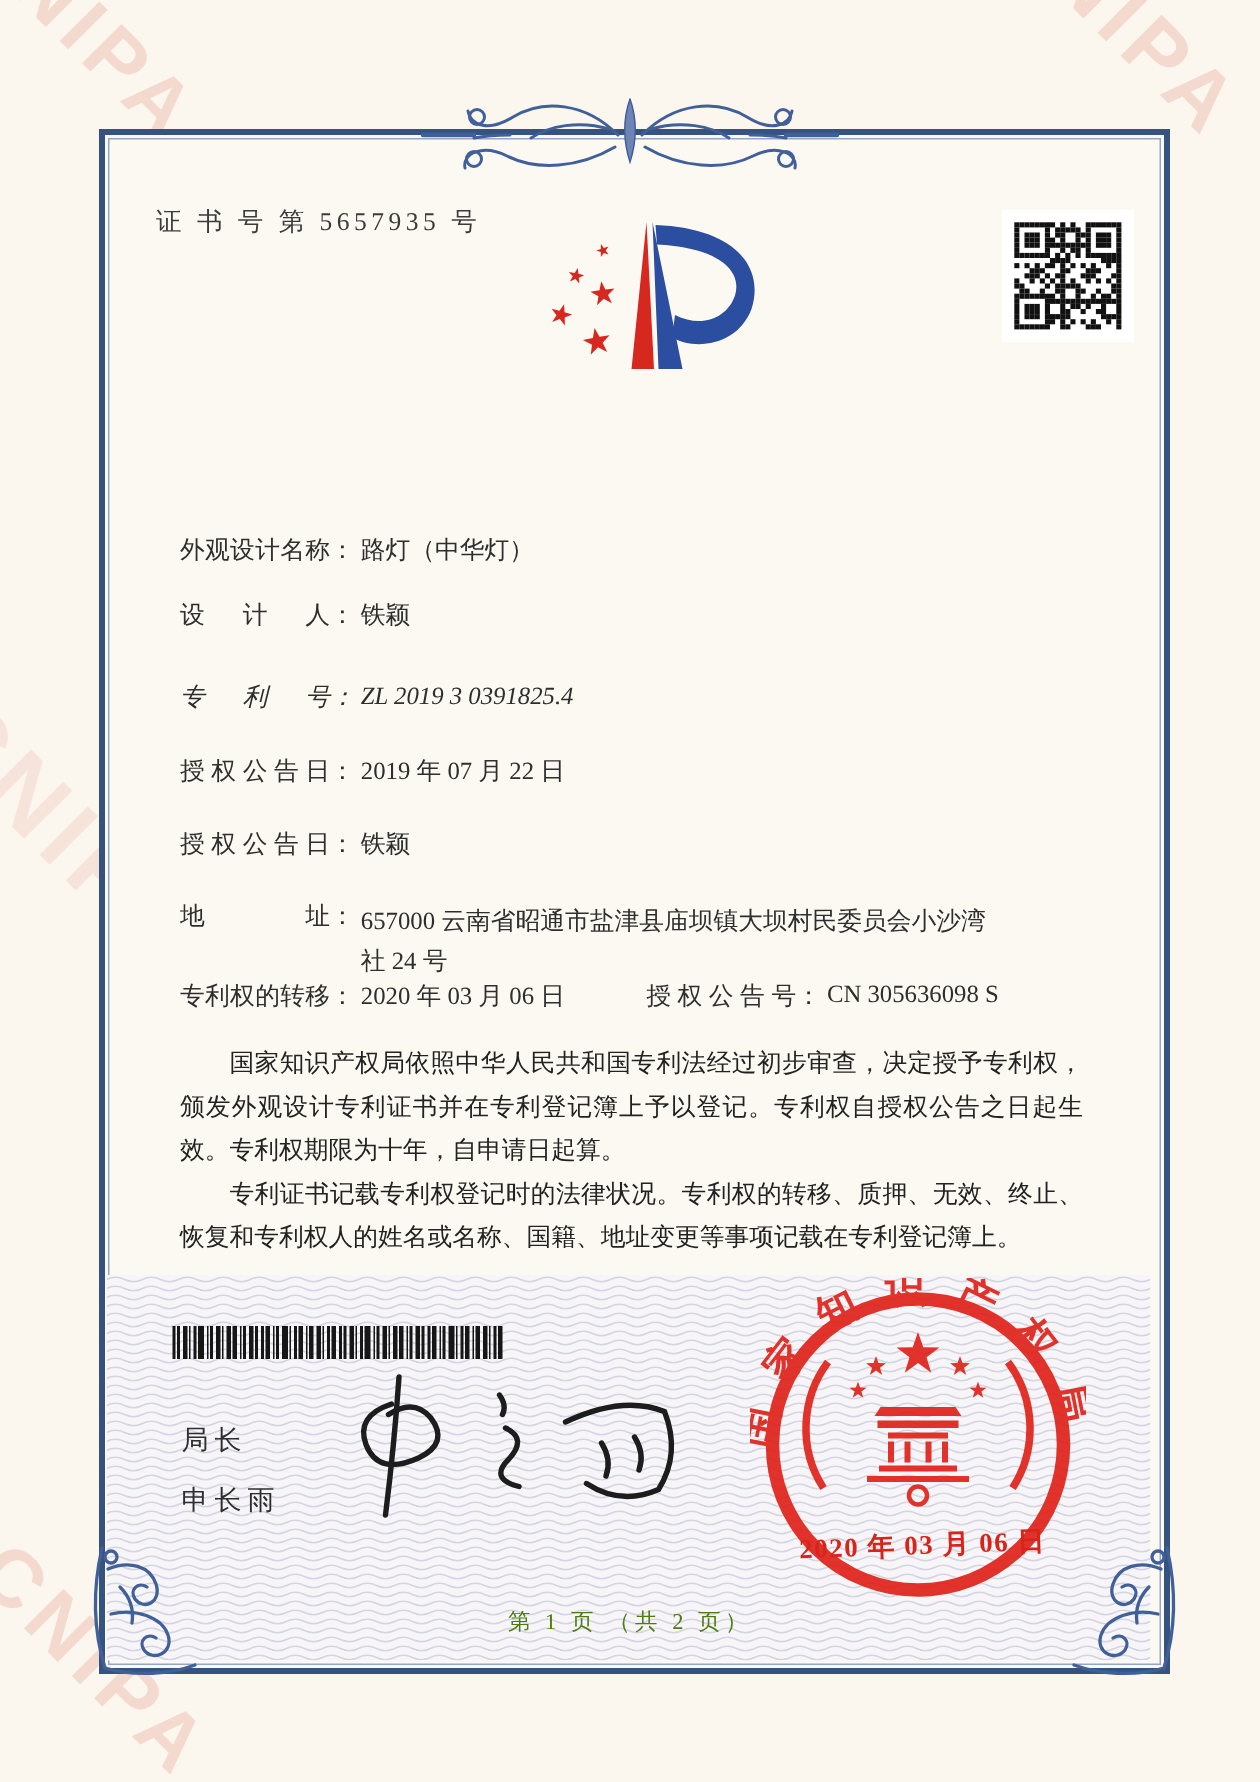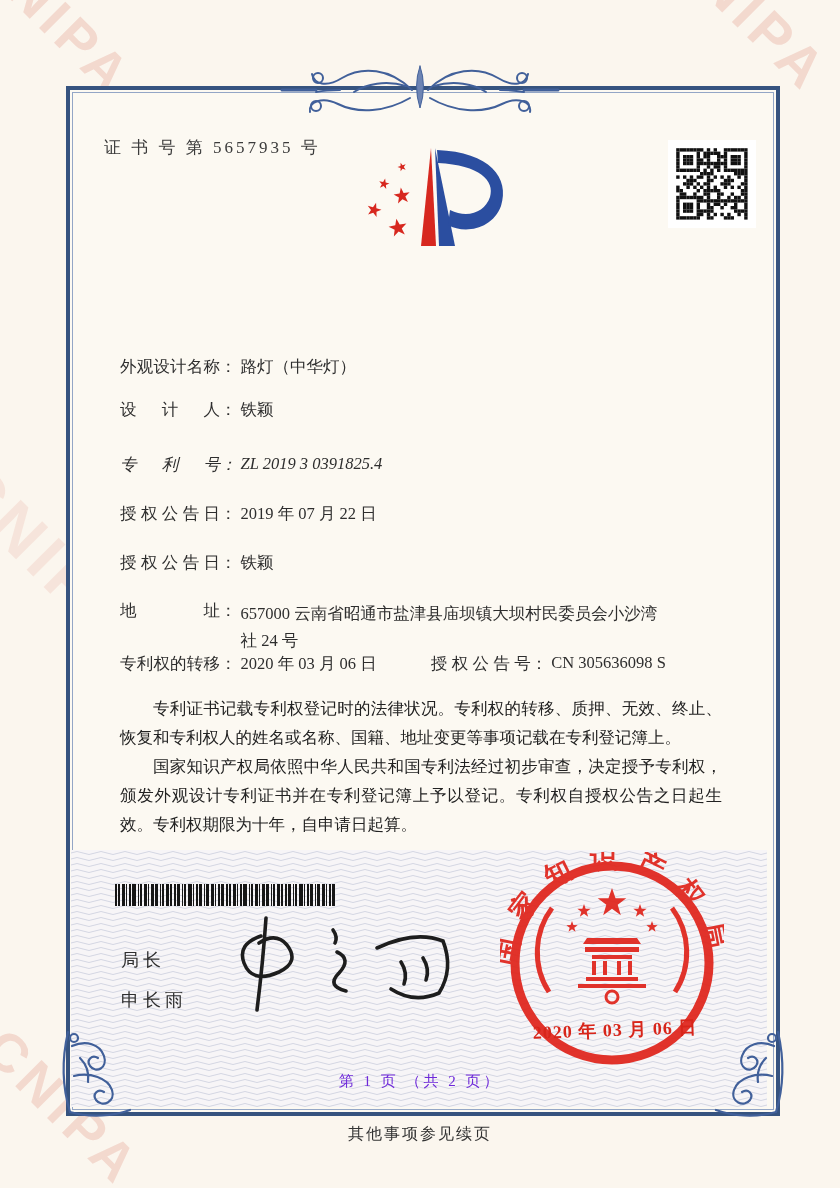--- a/index.html
+++ b/index.html
@@ -41,21 +41,21 @@
            font-size:0;white-space:nowrap;}
   .barcode i{display:inline-block;height:22px;background:#161616;}
   .role{position:absolute;left:121px;top:948px;font-size:18px;letter-spacing:4px;z-index:4;}
   .issuer{position:absolute;left:121px;top:988px;font-size:18px;letter-spacing:4px;z-index:4;}
   .sig{position:absolute;left:215px;top:908px;z-index:4;}
   .seal{position:absolute;left:500px;top:852px;z-index:5;opacity:.93;mix-blend-mode:multiply;}
   .sealdate{position:absolute;left:520px;top:1018px;width:190px;text-align:center;z-index:6;
             color:#d8251a;font-size:18px;font-weight:bold;letter-spacing:1px;
             transform:rotate(-2deg);white-space:nowrap;}
   .pageind{position:absolute;left:0;top:1072px;width:840px;text-align:center;z-index:4;
-           font-size:15px;letter-spacing:3px;color:#6d28d9;}
+           font-size:15px;letter-spacing:3px;color:#4d7c0f;}
   .contnote{position:absolute;left:0;top:1124px;width:840px;text-align:center;z-index:3;
             font-size:16px;letter-spacing:2px;color:#333;}
   .qr{position:absolute;left:668px;top:140px;width:88px;height:88px;background:#fff;z-index:3;
       padding:0;}
   .logo{position:absolute;left:338px;top:134px;z-index:3;}
   .ornament-top{position:absolute;left:270px;top:60px;z-index:4;}
   .corner{position:absolute;z-index:4;}
   .corner.bl{left:56px;top:1028px;}
   .corner.br{left:712px;top:1028px;transform:scaleX(-1);}
 </style>
@@ -461,22 +461,22 @@
     <div class="frow" style="top:244px;">
       <span class="flabel">地址</span><span class="colon">：</span><span class="fval wrap">657000 云南省昭通市盐津县庙坝镇大坝村民委员会小沙湾社 24 号</span>
     </div>
     <div class="frow" style="top:297px;">
       <span class="flabel">专利权的转移</span><span class="colon">：</span><span class="fval">2020 年 03 月 06 日</span>
       <span class="flabel grant2">授权公告号</span><span class="colon">：</span><span class="fval">CN 305636098 S</span>
     </div>
   </div>
 
   <div class="paras">
+    <p>国家知识产权局依照中华人民共和国专利法经过初步审查，决定授予专利权，颁发外观设计专利证书并在专利登记簿上予以登记。专利权自授权公告之日起生效。专利权期限为十年，自申请日起算。</p>
     <p>专利证书记载专利权登记时的法律状况。专利权的转移、质押、无效、终止、恢复和专利权人的姓名或名称、国籍、地址变更等事项记载在专利登记簿上。</p>
-    <p>国家知识产权局依照中华人民共和国专利法经过初步审查，决定授予专利权，颁发外观设计专利证书并在专利登记簿上予以登记。专利权自授权公告之日起生效。专利权期限为十年，自申请日起算。</p>
   </div>
 
   <div class="barcode" id="barcode"><i style="width: 2px; margin-right: 1px;"></i><i style="width: 2px; margin-right: 2px;"></i><i style="width: 3px; margin-right: 1px;"></i><i style="width: 1px; margin-right: 2px;"></i><i style="width: 2px; margin-right: 1px;"></i><i style="width: 4px; margin-right: 2px;"></i><i style="width: 1px; margin-right: 1px;"></i><i style="width: 2px; margin-right: 2px;"></i><i style="width: 3px; margin-right: 1px;"></i><i style="width: 1px; margin-right: 2px;"></i><i style="width: 3px; margin-right: 1px;"></i><i style="width: 3px; margin-right: 2px;"></i><i style="width: 1px; margin-right: 1px;"></i><i style="width: 2px; margin-right: 2px;"></i><i style="width: 3px; margin-right: 1px;"></i><i style="width: 2px; margin-right: 2px;"></i><i style="width: 2px; margin-right: 1px;"></i><i style="width: 3px; margin-right: 2px;"></i><i style="width: 1px; margin-right: 1px;"></i><i style="width: 2px; margin-right: 2px;"></i><i style="width: 4px; margin-right: 1px;"></i><i style="width: 1px; margin-right: 2px;"></i><i style="width: 2px; margin-right: 1px;"></i><i style="width: 3px; margin-right: 2px;"></i><i style="width: 1px; margin-right: 1px;"></i><i style="width: 3px; margin-right: 2px;"></i><i style="width: 3px; margin-right: 1px;"></i><i style="width: 1px; margin-right: 2px;"></i><i style="width: 2px; margin-right: 1px;"></i><i style="width: 3px; margin-right: 2px;"></i><i style="width: 2px; margin-right: 1px;"></i><i style="width: 2px; margin-right: 2px;"></i><i style="width: 3px; margin-right: 1px;"></i><i style="width: 1px; margin-right: 2px;"></i><i style="width: 2px; margin-right: 1px;"></i><i style="width: 4px; margin-right: 2px;"></i><i style="width: 1px; margin-right: 1px;"></i><i style="width: 2px; margin-right: 2px;"></i><i style="width: 3px; margin-right: 1px;"></i><i style="width: 1px; margin-right: 2px;"></i><i style="width: 3px; margin-right: 1px;"></i><i style="width: 3px; margin-right: 2px;"></i><i style="width: 1px; margin-right: 1px;"></i><i style="width: 2px; margin-right: 2px;"></i><i style="width: 3px; margin-right: 1px;"></i><i style="width: 2px; margin-right: 2px;"></i><i style="width: 2px; margin-right: 1px;"></i><i style="width: 3px; margin-right: 2px;"></i><i style="width: 1px; margin-right: 1px;"></i><i style="width: 2px; margin-right: 2px;"></i><i style="width: 4px; margin-right: 1px;"></i><i style="width: 1px; margin-right: 2px;"></i><i style="width: 2px; margin-right: 1px;"></i><i style="width: 3px; margin-right: 2px;"></i><i style="width: 1px; margin-right: 1px;"></i><i style="width: 3px; margin-right: 2px;"></i><i style="width: 3px; margin-right: 1px;"></i><i style="width: 1px; margin-right: 2px;"></i><i style="width: 2px; margin-right: 1px;"></i><i style="width: 3px; margin-right: 2px;"></i></div>
 
   <div class="role">局长</div>
   <div class="issuer">申长雨</div>
 
   <svg class="sig" width="250" height="112" viewBox="0 0 250 112">
     <g stroke="#1d1d1d" stroke-width="3.6" fill="none" stroke-linecap="round">
       <path d="M46 28 q-24 8 -17 27 q8 21 35 9 q21 -10 8 -27 q-11 -13 -28 -2"></path>
@@ -516,15 +516,14 @@
         <circle cx="612" cy="997" r="6" fill="none" stroke="#df231a" stroke-width="3"></circle>
       </g>
     </g>
     <defs>
       <path id="emb-st" d="M0,-10 L2.35,-3.24 9.51,-3.09 3.8,1.24 5.88,8.09 0,3.8 -5.88,8.09 -3.8,1.24 -9.51,-3.09 -2.35,-3.24 Z"></path>
     </defs>
   </svg>
   <div class="sealdate">2020 年 03 月 06 日</div>
 
   <div class="pageind">第 1 页 （共 2 页）</div>
-  <div class="contnote">其他事项参见续页</div>
 
 </div>
 
 </body></html>

